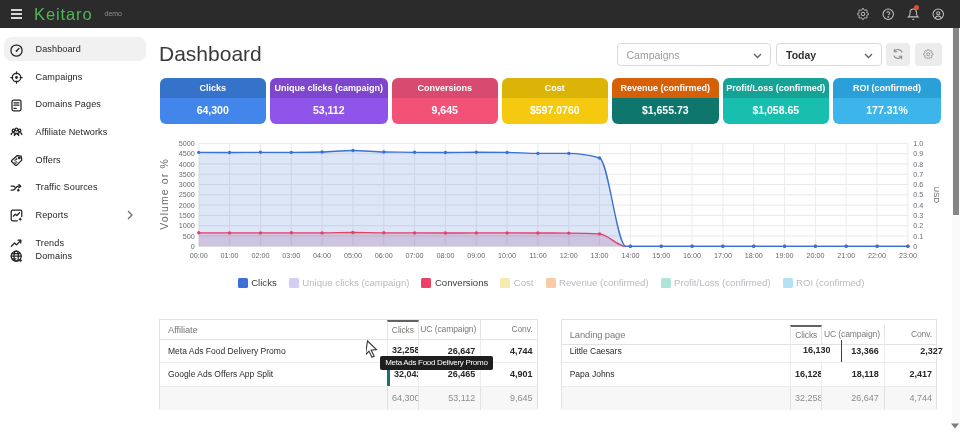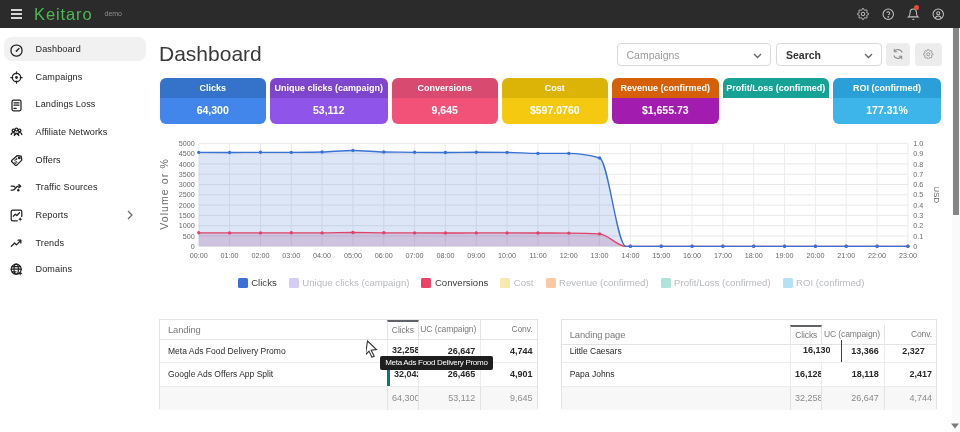--- a/index.html
+++ b/index.html
@@ -79,21 +79,21 @@
           <circle cx="6.5" cy="6.5" r="1.4" fill="#232323" stroke="none"></circle>
           <path d="M6.5 0.8v2M6.5 10.2v2M0.8 6.5h2M10.2 6.5h2"></path>
         </svg></span>
       <span class="lb">Campaigns</span>
     </div>
 <div class="mi" style="top:62.8px">
       <span class="ic"><svg width="13" height="13" viewBox="0 0 13 13" fill="none" stroke="#232323" stroke-width="1.25" stroke-linecap="round" stroke-linejoin="round">
           <rect x="2" y="1.2" width="9" height="10.6" rx="1.5"></rect>
           <path d="M4 3.8h5M4 6h5M4 9.4h2.2"></path>
         </svg></span>
-      <span class="lb">Landings Loss</span>
+      <span class="lb">Domains Pages</span>
     </div>
 <div class="mi" style="top:118.1px">
       <span class="ic"><svg width="13" height="13" viewBox="0 0 13 13" fill="none" stroke="#232323" stroke-width="1.25" stroke-linecap="round" stroke-linejoin="round">
           <path d="M7.3 1.6l3.9.6.6 3.9-5 5a1.1 1.1 0 01-1.6 0L1.9 7.8a1.1 1.1 0 010-1.6z"></path>
           <circle cx="9.3" cy="3.9" r="0.8"></circle>
           <path d="M4.9 8.9c.9.5 1.9.2 2.1-.5.2-.6-.4-1-1.2-1.2-.8-.2-1.3-.6-1.1-1.2.2-.7 1.1-1 2-.5M5.2 9.6l-.3-.8M6.9 5l-.3-.7" stroke-width="0.9"></path>
         </svg></span>
       <span class="lb">Offers</span>
     </div>
 <div class="mi" style="top:90.4px">
@@ -130,42 +130,42 @@
         <path d="M2 2l4 4-4 4"></path>
       </svg>
     </div>
 <div class="mi" style="top:201.0px">
       <span class="ic"><svg width="13" height="13" viewBox="0 0 13 13" fill="none" stroke="#232323" stroke-width="1.25" stroke-linecap="round" stroke-linejoin="round">
           <path d="M1.3 9.3L4.6 6l1.9 1.9 4.2-4.4"></path>
           <path d="M8 3.2h2.8V6" fill="none"></path>
         </svg></span>
       <span class="lb">Trends</span>
     </div>
-<div class="mi" style="top:227px">
+<div class="mi" style="top:214px">
       <span class="ic"><svg width="13" height="13" viewBox="0 0 13 13" fill="none" stroke="#232323" stroke-width="1.25" stroke-linecap="round" stroke-linejoin="round">
           <circle cx="6.2" cy="6.2" r="5"></circle>
           <ellipse cx="6.2" cy="6.2" rx="2.2" ry="5"></ellipse>
           <path d="M1.3 6.2h9.8M2 3.6h8.4M2 8.8h4"></path>
           <g fill="#232323" stroke="none">
             <circle cx="10.4" cy="10.4" r="1.2"></circle>
             <path d="M10.4 8.3l.55 1.1h-1.1zM10.4 12.5l.55-1.1h-1.1zM8.3 10.4l1.1-.55v1.1zM12.5 10.4l-1.1-.55v1.1z"></path>
           </g>
         </svg></span>
       <span class="lb">Domains</span>
     </div>
 </div>
 <div id="title">Dashboard</div>
 <div class="sel" style="left:616.5px;width:154px">
     <span class="tx" style="color:#9a9a9a">Campaigns</span>
     <svg width="9" height="6" viewBox="0 0 9 6" fill="none" stroke="#666" stroke-width="1.4">
       <path d="M1 1l3.5 3.5L8 1"></path>
     </svg>
   </div>
 <div class="sel" style="left:776px;width:106px">
-    <span class="tx" style="color:#333;font-weight:bold">Search</span>
+    <span class="tx" style="color:#333;font-weight:bold">Today</span>
     <svg width="9" height="6" viewBox="0 0 9 6" fill="none" stroke="#666" stroke-width="1.4">
       <path d="M1 1l3.5 3.5L8 1"></path>
     </svg>
   </div>
 <div class="btn" style="left:886px;width:23.5px">
     <svg style="position:absolute;left:5.5px;top:5px" width="12" height="12" viewBox="0 0 24 24" fill="none" stroke="#8d8d8d" stroke-width="2.1">
       <path d="M20.5 9A9 9 0 004.6 7.2M3.5 15a9 9 0 0015.9 1.8"></path>
       <path d="M4.6 2.5v5h5M19.4 21.5v-5h-5" stroke-linecap="round"></path>
     </svg>
   </div>
@@ -185,24 +185,25 @@
 <div class="card" style="left:392px;width:105.5px">
     <div class="hd" style="background:#d84a70">Conversions</div>
     <div class="vl" style="background:#f25278">9,645</div>
   </div>
 <div class="card" style="left:501.5px;width:106.5px">
     <div class="hd" style="background:#dcb408">Cost</div>
     <div class="vl" style="background:#f5c90f">$597.0760</div>
   </div>
 <div class="card" style="left:612px;width:106.5px">
     <div class="hd" style="background:#d66008">Revenue (confirmed)</div>
-    <div class="vl" style="background:#a21caf">$1,655.73</div>
+    <div class="vl" style="background:#0f766e">$1,655.73</div>
   </div>
 <div class="card" style="left:722.5px;width:106.5px">
     <div class="hd" style="background:#16a294">Profit/Loss (confirmed)</div>
+    <div class="vl" style="background:#19bfae">$1,058.65</div>
   </div>
 <div class="card" style="left:833px;width:108px">
     <div class="hd" style="background:#2ba0d8">ROI (confirmed)</div>
     <div class="vl" style="background:#3eb5ea">177.31%</div>
   </div>
 
 <div style="position:absolute;left:160px;top:136px"><svg width="782" height="126" viewBox="0 0 782 126">
 <style>.tick{font:7.2px "Liberation Sans",sans-serif;fill:#66696e;}</style>
 <line x1="38.8" x2="747.9" y1="110.3" y2="110.3" stroke="#e9e9e9"></line>
       <line x1="38.8" x2="747.9" y1="100.0" y2="100.0" stroke="#e9e9e9"></line>
@@ -344,21 +345,21 @@
     <span class="li on"><b style="background:#3d6fd6"></b>Clicks</span>
     <span class="li"><b style="background:#d6cdf5"></b>Unique clicks (campaign)</span>
     <span class="li on"><b style="background:#ee4168"></b>Conversions</span>
     <span class="li"><b style="background:#f7e9af"></b>Cost</span>
     <span class="li"><b style="background:#f8cba4"></b>Revenue (confirmed)</span>
     <span class="li"><b style="background:#aee4da"></b>Profit/Loss (confirmed)</span>
     <span class="li"><b style="background:#b4e2f4"></b>ROI (confirmed)</span>
   </div>
 <div class="tbl" style="left:159px;top:318.5px;width:378.5px;height:90.5px">
     <div class="tr hdr" style="top:0;height:20px;border-bottom:1px solid #e3e3e3">
-      <div class="cell" style="left:8px;width:216.9px;font-size:9.4px">Landing</div>
+      <div class="cell" style="left:8px;width:216.9px;font-size:9.4px">Affiliate</div>
       <div class="cell" style="left:226.9px;width:32px;border-left:1px solid #e3e3e3;border-right:1px solid #e3e3e3;border-top:2px solid #5f6368;justify-content:center">Clicks</div>
       <div class="cell num" style="left:258.9px;width:62.3px;border-right:1px solid #e3e3e3;padding-right:4px">UC (campaign)</div>
       <div class="cell num" style="left:321.2px;width:56.3px;padding-right:5px">Conv.</div>
     </div>
     <div class="tr" style="top:20px;height:23.5px;border-bottom:1px solid #ececec">
       <div class="cell name" style="left:8px;width:216.9px">Meta Ads Food Delivery Promo</div>
       <div class="cell" style="left:226.9px;width:32px;border-left:1px solid #ececec;border-right:1px solid #ececec;padding-left:4px">
         <span class="clip bold" style="width:26.5px">32,258</span>
       </div>
       <div class="cell num bold" style="left:258.9px;width:62.3px;border-right:1px solid #ececec;padding-right:5px">26,647</div>
@@ -387,21 +388,21 @@
       <div class="cell" style="left:228.4px;width:32.3px;border-left:1px solid #e3e3e3;border-right:1px solid #e3e3e3;border-top:2px solid #5f6368;justify-content:center">Clicks</div>
       <div class="cell num" style="left:260.7px;width:62.5px;border-right:1px solid #e3e3e3;padding-right:4px">UC (campaign)</div>
       <div class="cell num" style="left:323.2px;width:52.1px;padding-right:5px">Conv.</div>
     </div>
     <div class="tr" style="top:20px;height:23.5px;border-bottom:1px solid #ececec">
       <div class="cell name" style="left:8px;width:218.4px">Little Caesars</div>
       <div class="cell" style="left:228.4px;width:52px;border-left:1px solid #ececec;border-right:1px solid #404040;padding-left:12px">
         <span class="clip bold" style="width:26.799999999999997px">16,130</span>
       </div>
       <div class="cell num bold" style="left:260.7px;width:62.5px;border-right:1px solid #ececec;padding-right:5px">13,366</div>
-      <div class="cell num bold" style="left:316px;width:52.1px;padding-right:5px">2,327</div>
+      <div class="cell num bold" style="left:334px;width:52.1px;padding-right:5px">2,327</div>
     </div>
     <div class="tr" style="top:43.5px;height:23.5px;border-bottom:1px solid #ececec">
       <div class="cell name" style="left:8px;width:218.4px">Papa Johns</div>
       <div class="cell" style="left:228.4px;width:32.3px;border-left:1px solid #ececec;border-right:1px solid #ececec;padding-left:4px">
         <span class="clip bold" style="width:26.799999999999997px">16,128</span>
       </div>
       <div class="cell num bold" style="left:260.7px;width:62.5px;border-right:1px solid #ececec;padding-right:5px">18,118</div>
       <div class="cell num bold" style="left:323.2px;width:52.1px;padding-right:5px">2,417</div>
     </div>
     <div class="tr" style="top:67px;height:23.5px;background:#f7f7f7;color:#8c8c8c">

